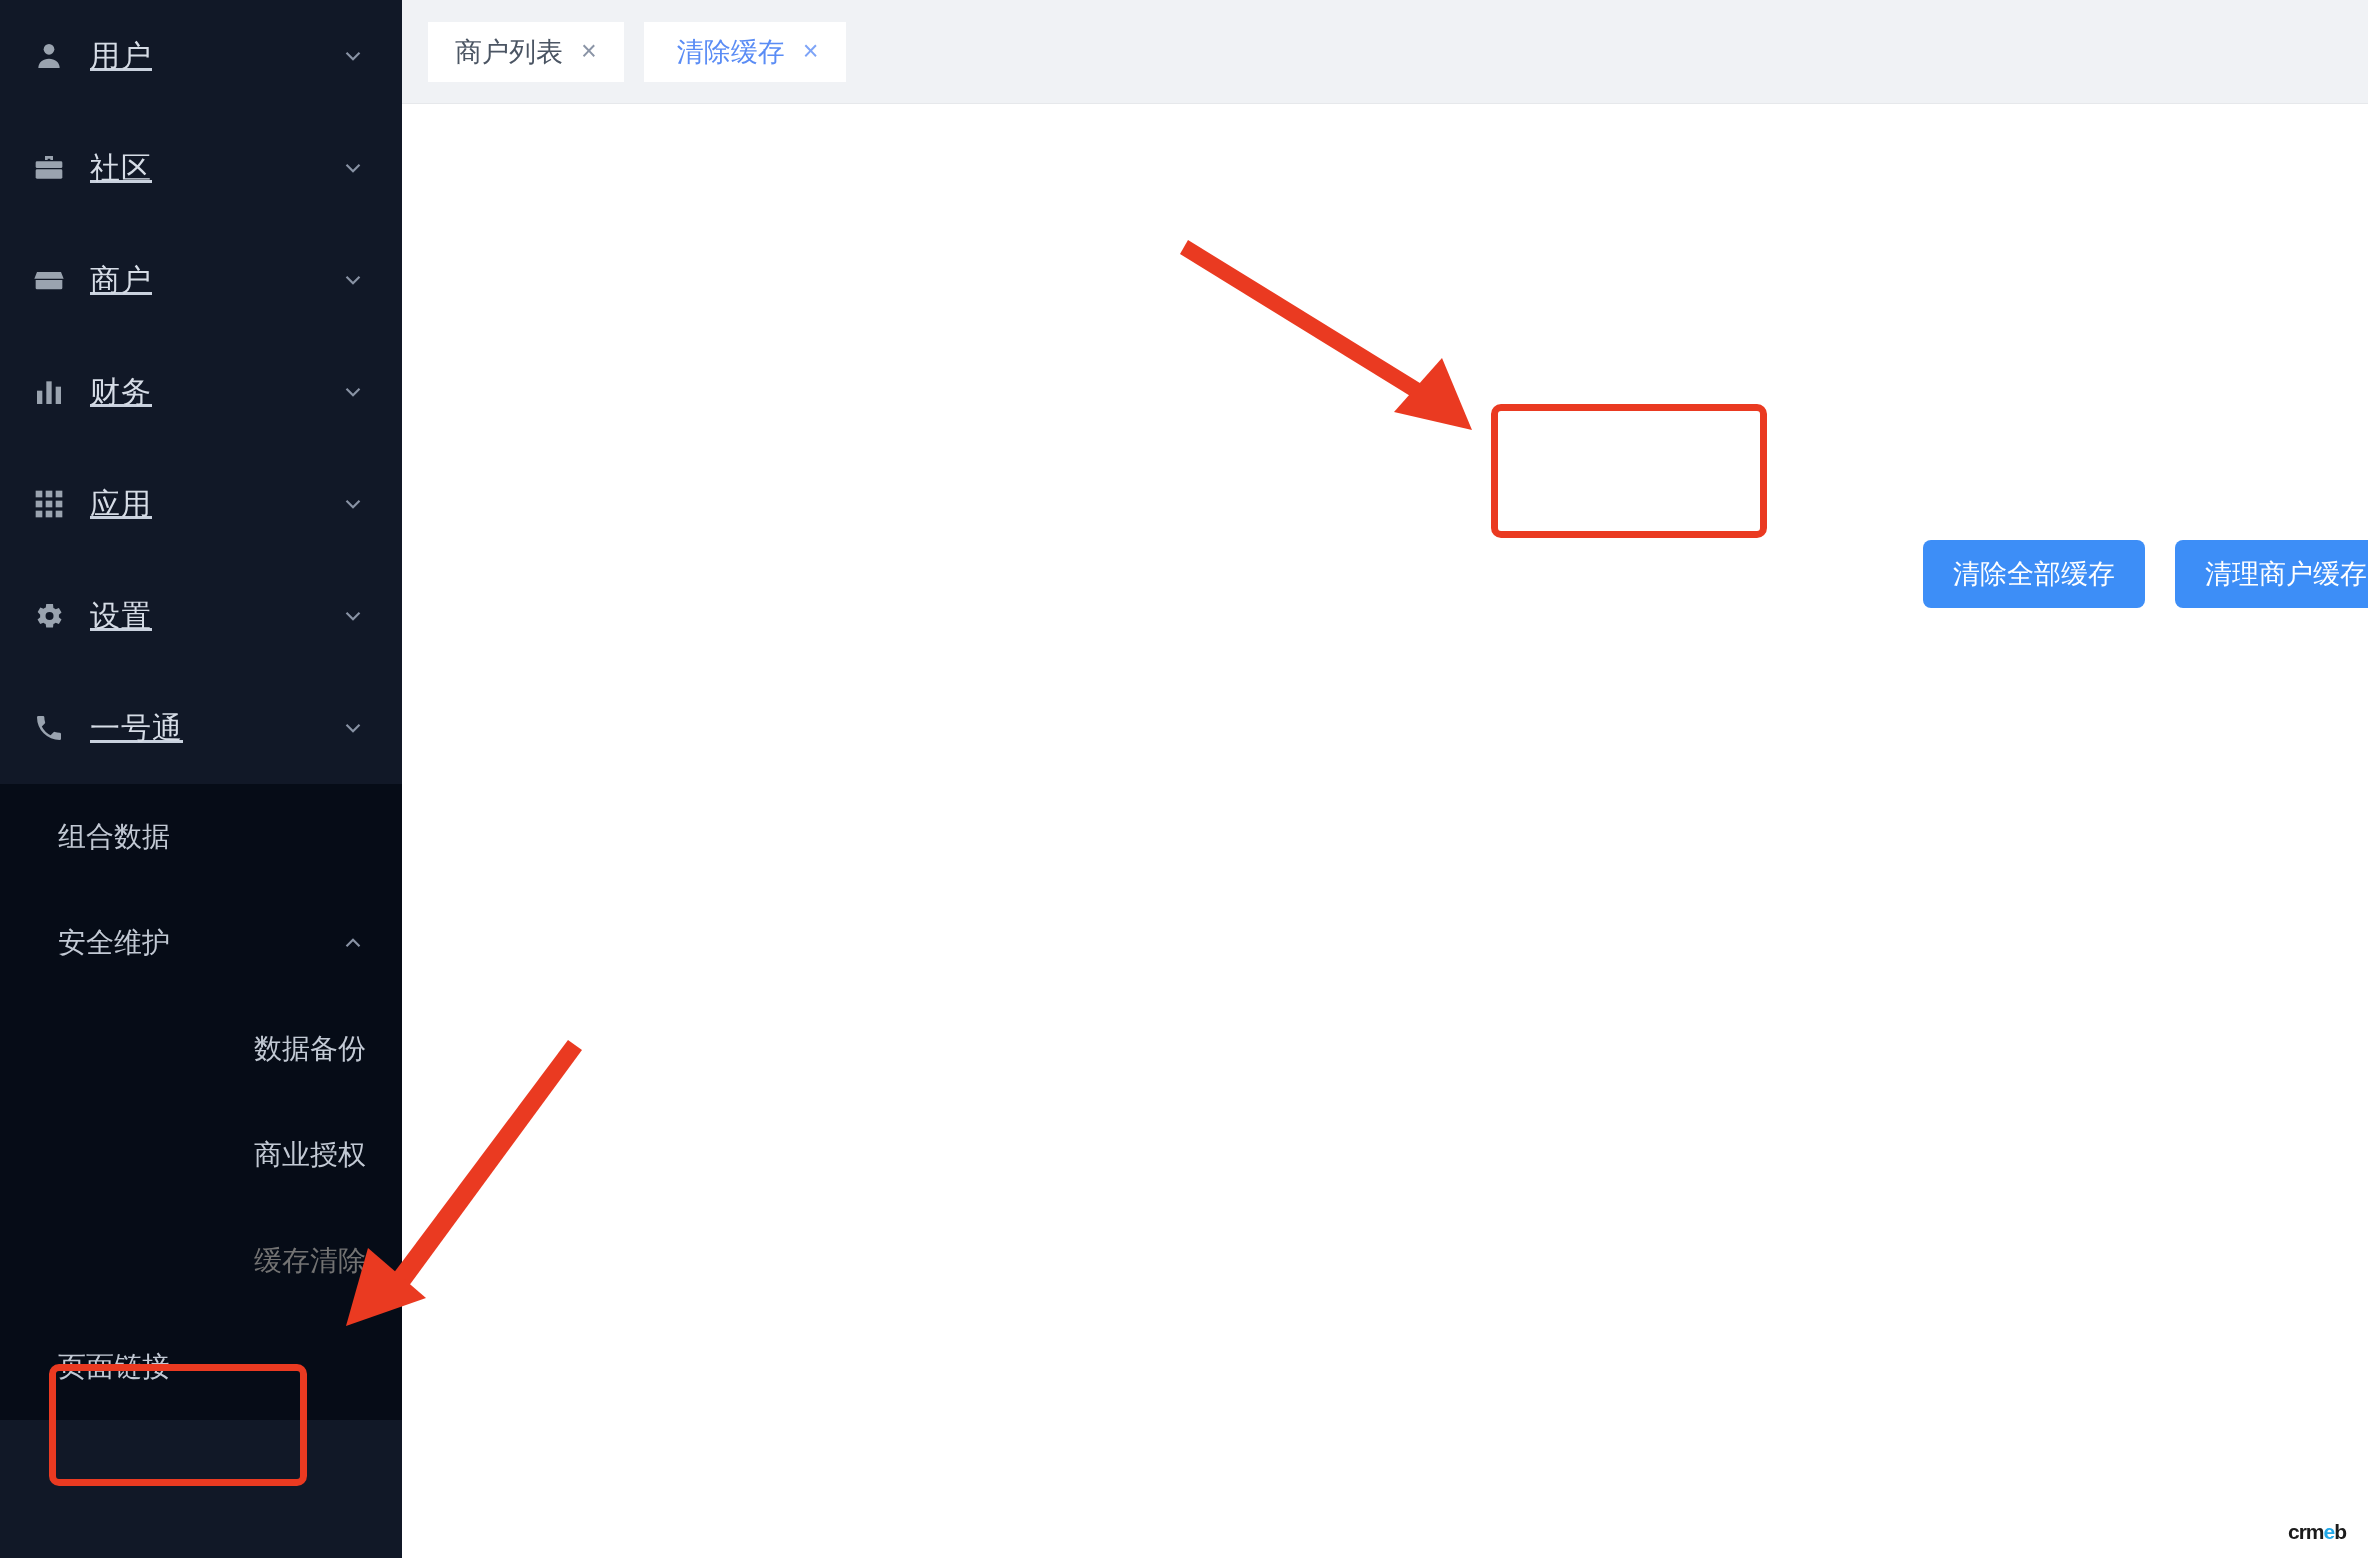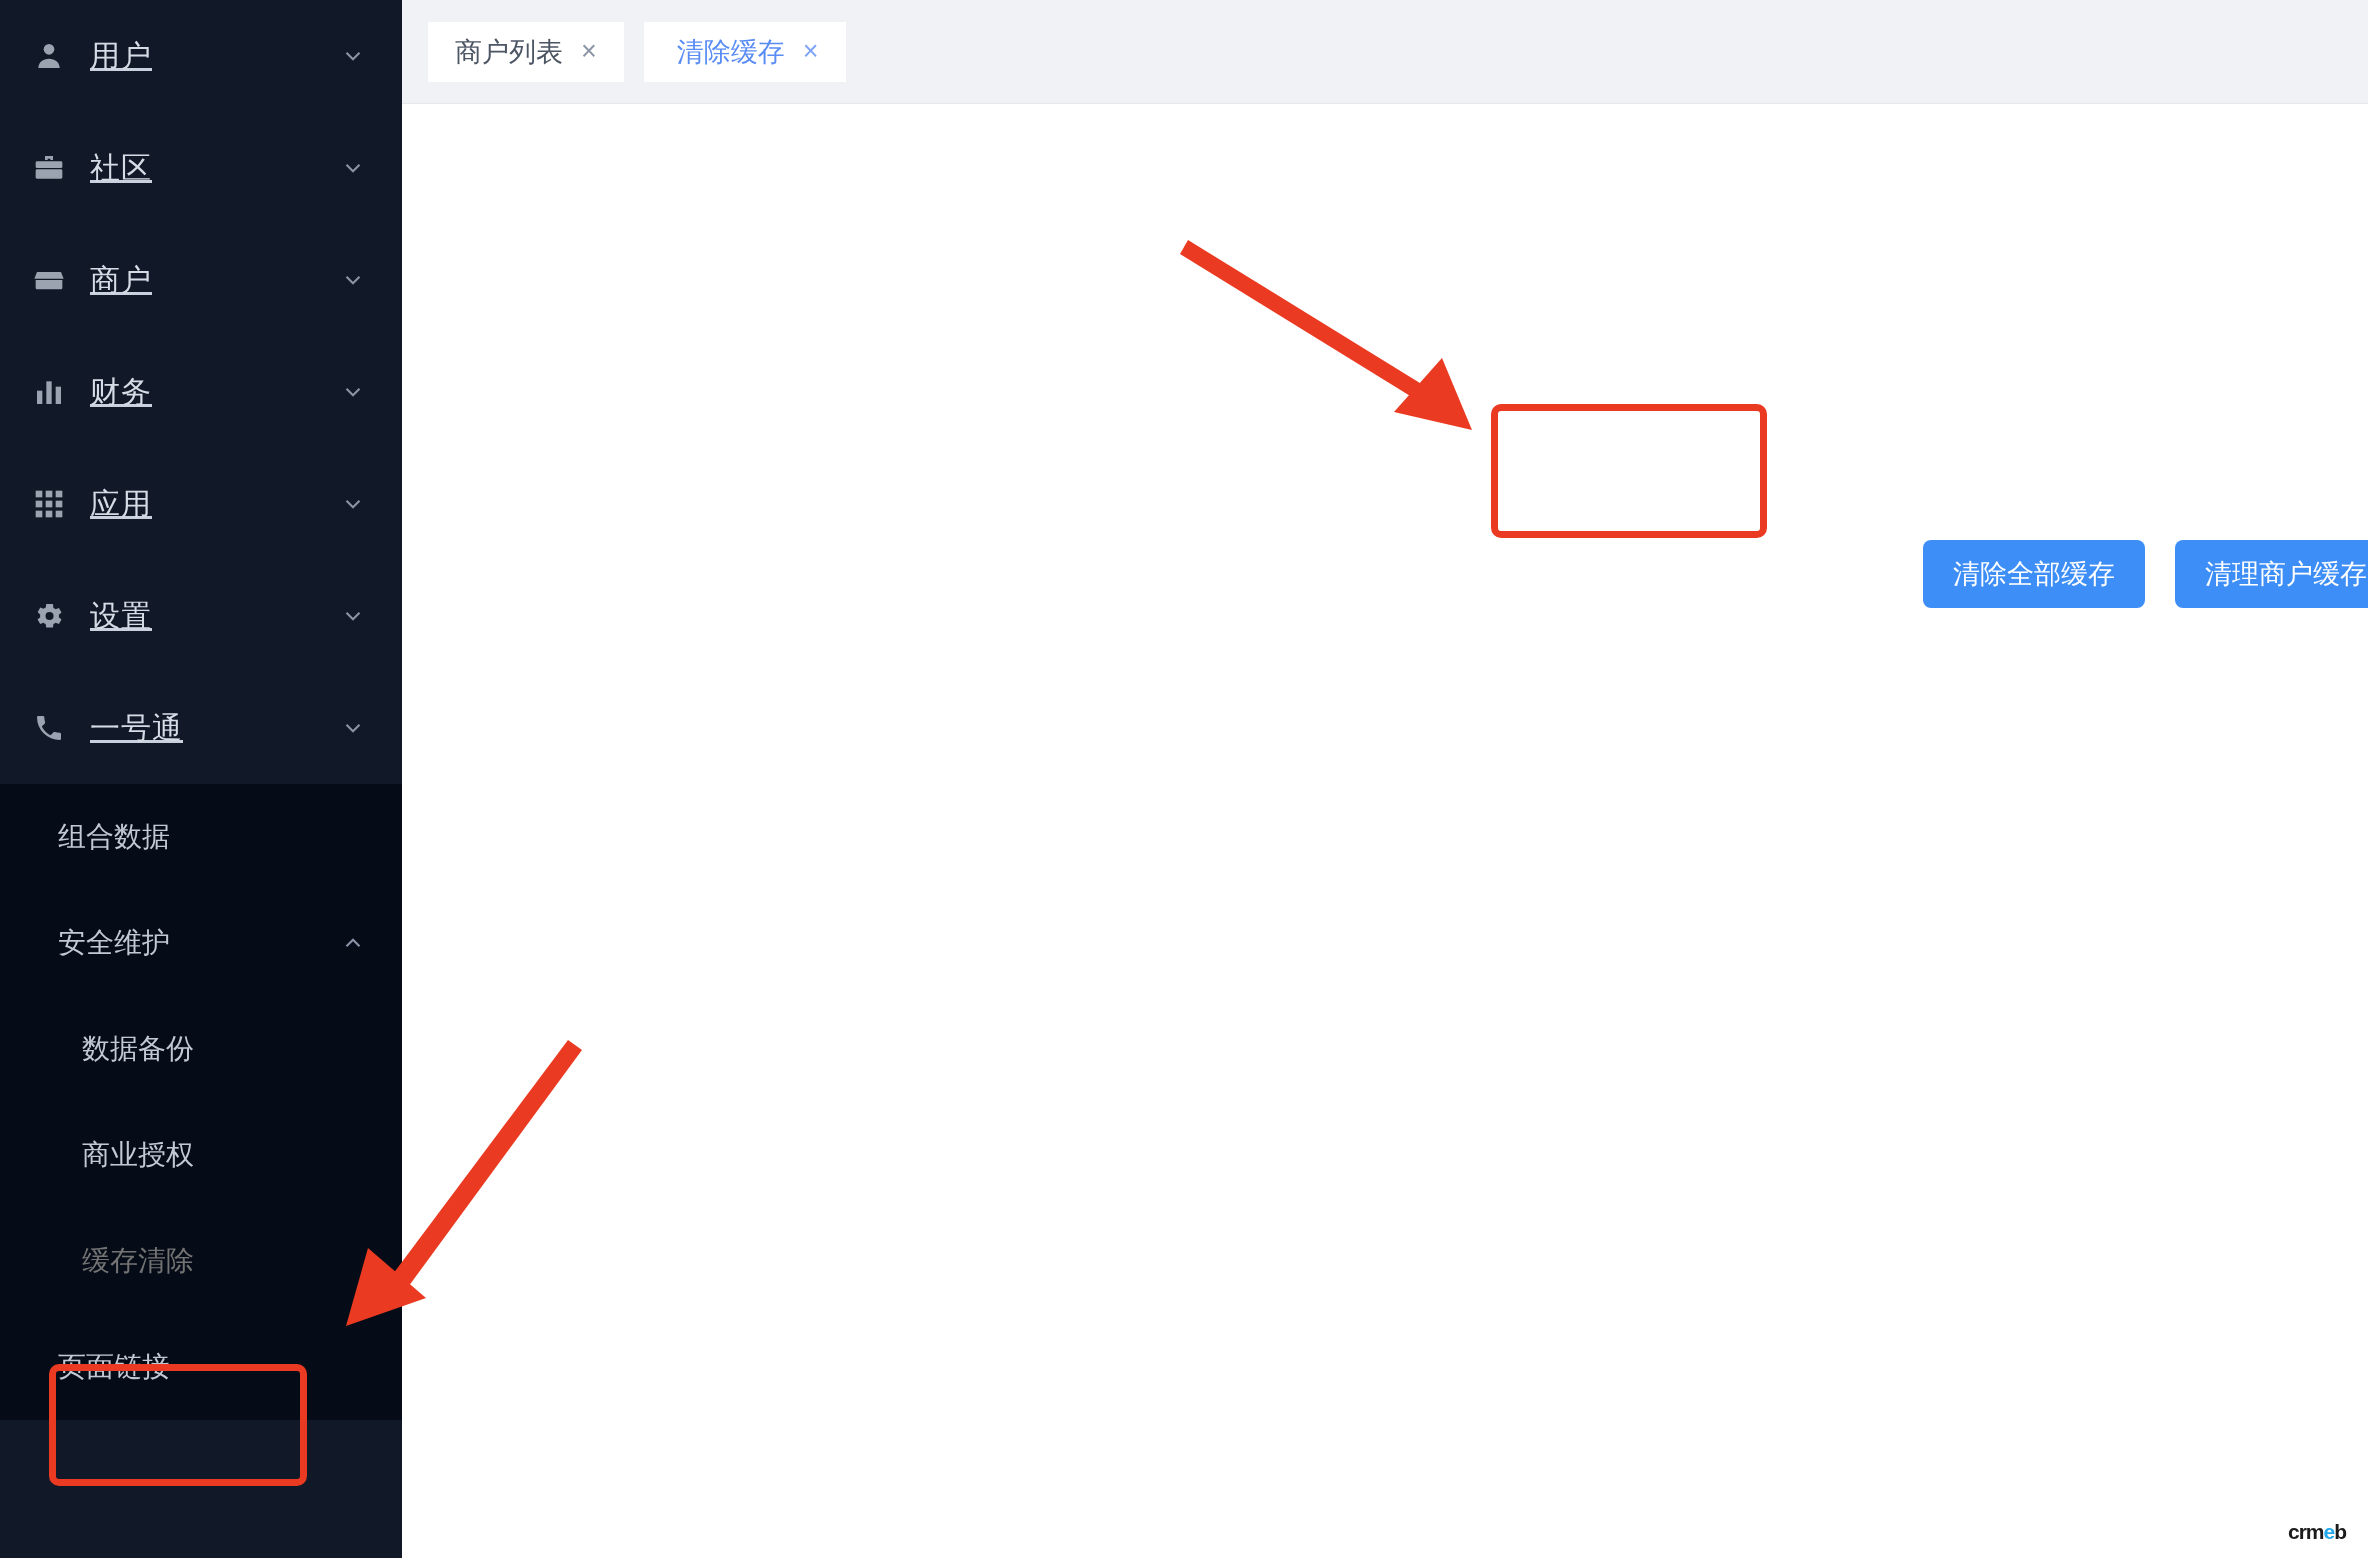--- a/index.html
+++ b/index.html
@@ -77,21 +77,21 @@
     padding-left: 58px;
     padding-right: 36px;
     box-sizing: border-box;
     color: #c2c9d4;
     font-size: 28px;
     cursor: pointer;
     position: relative;
     white-space: nowrap;
   }
   .sub-item .sub-label { flex: 1; }
-  .sub-item.level3 { padding-left: 82px; }
+  .sub-item.level3 { padding-left: 56px; text-align: right; }
   .sub-item.active .sub-label { color: #737373; }
 
   
   .main {
     flex: 1;
     height: 1558px;
     position: relative;
     background: #ffffff;
     display: flex;
     flex-direction: column;

